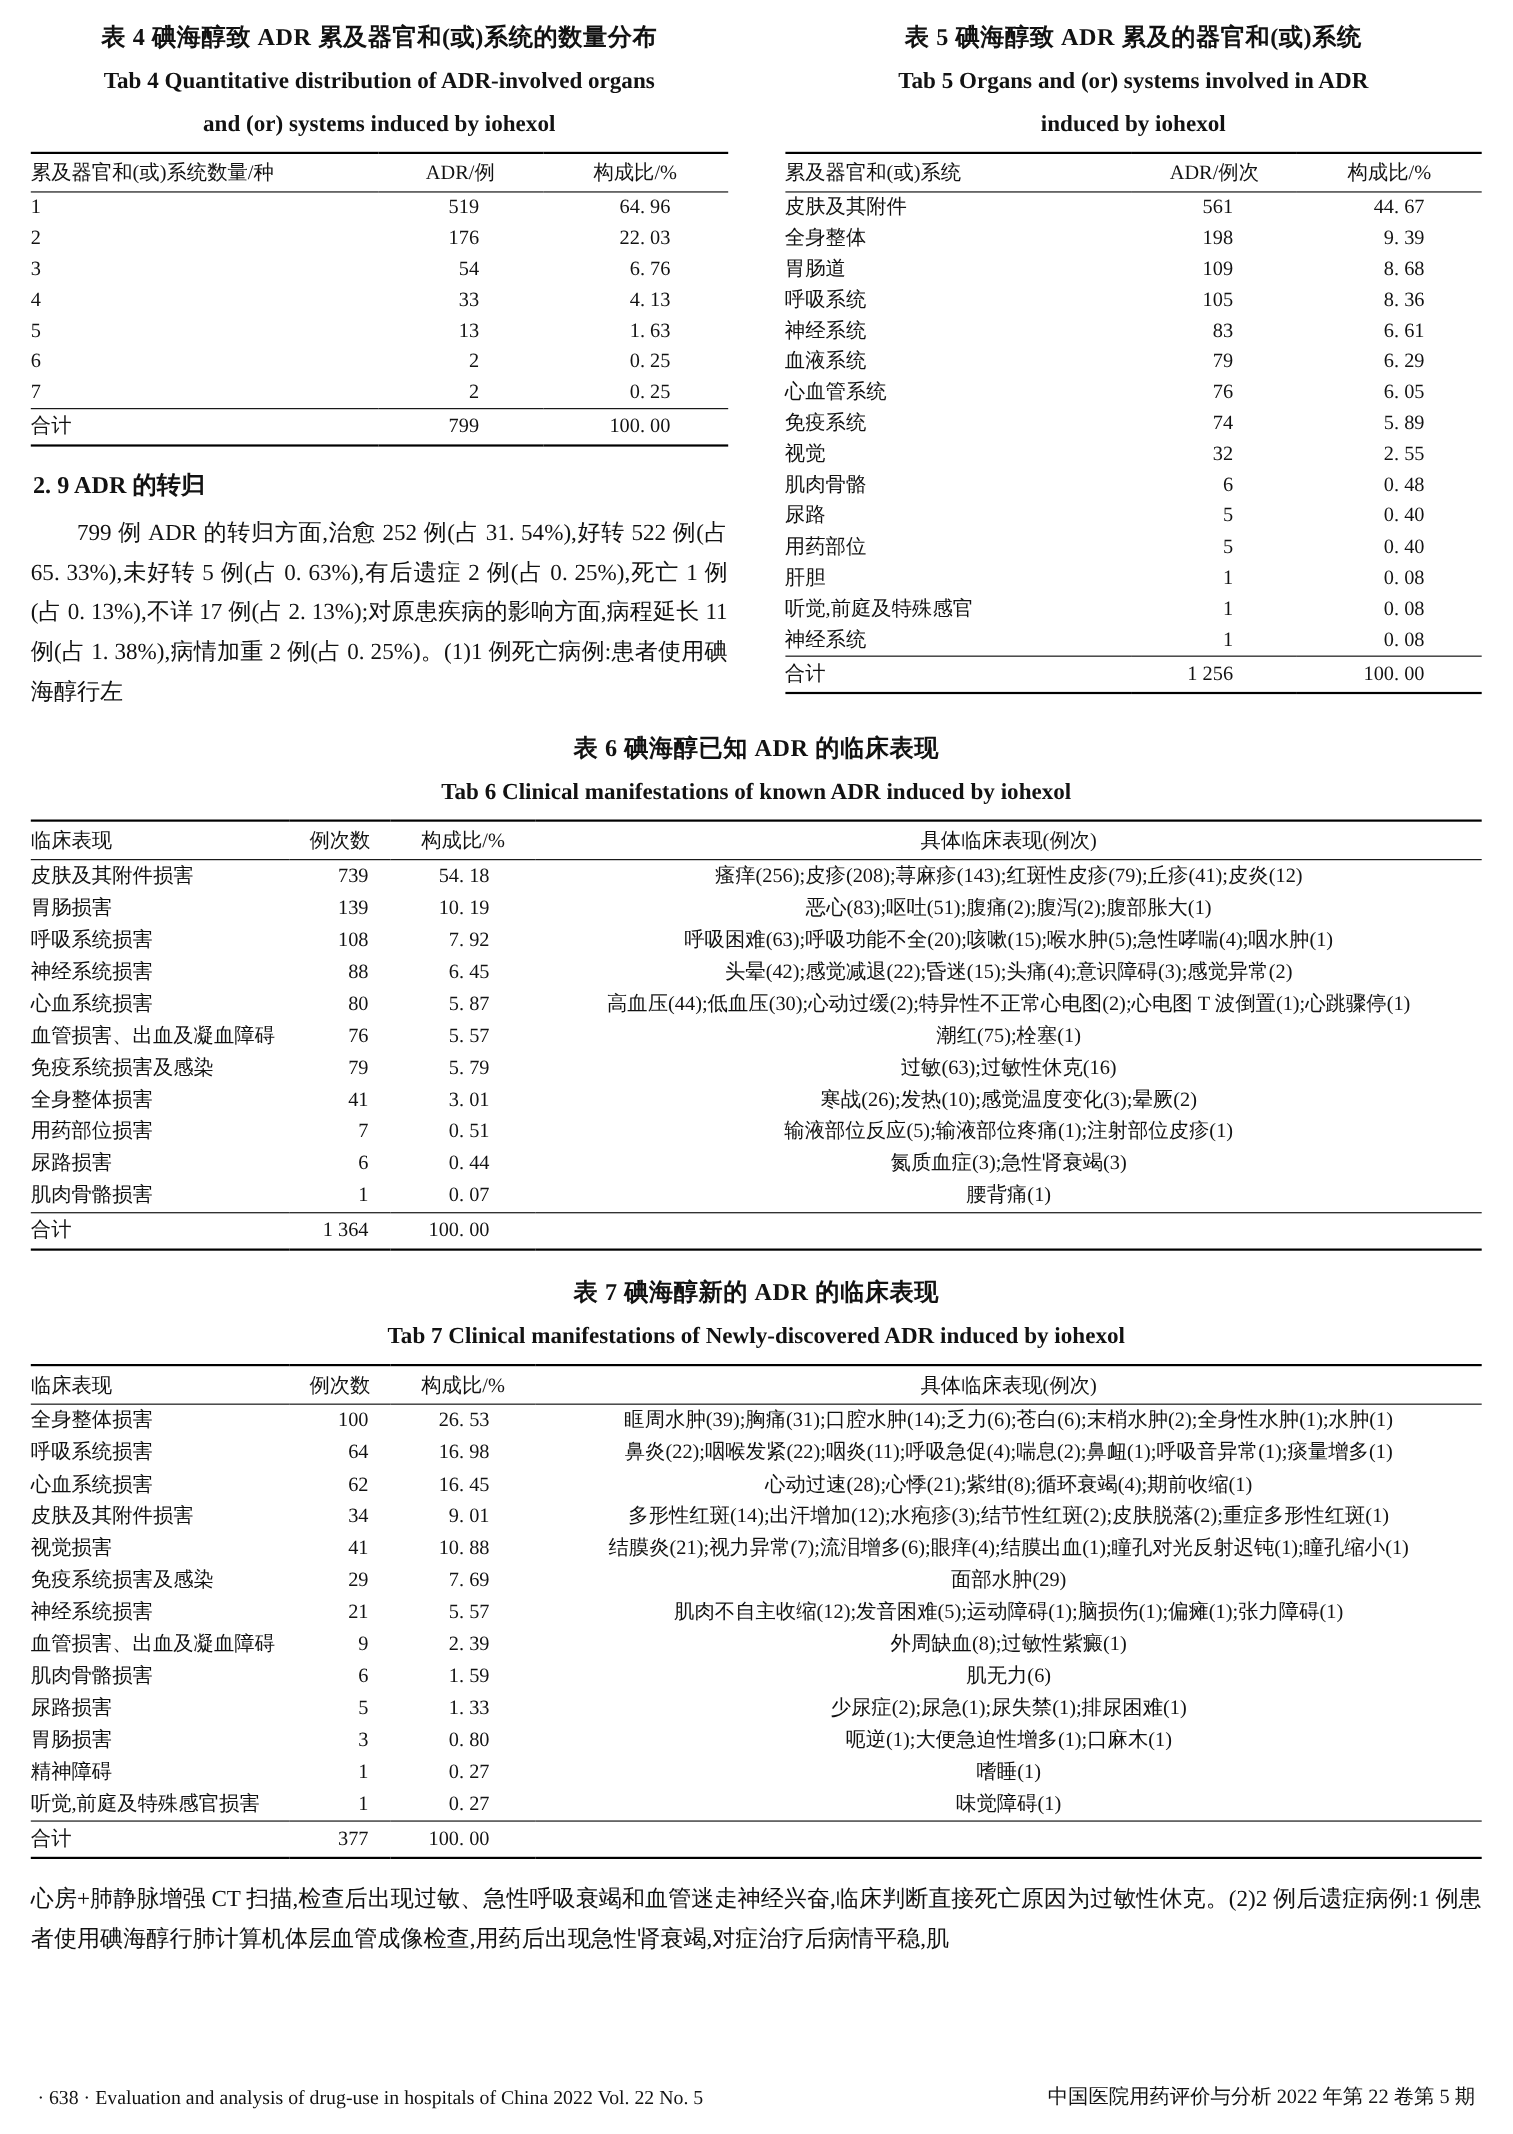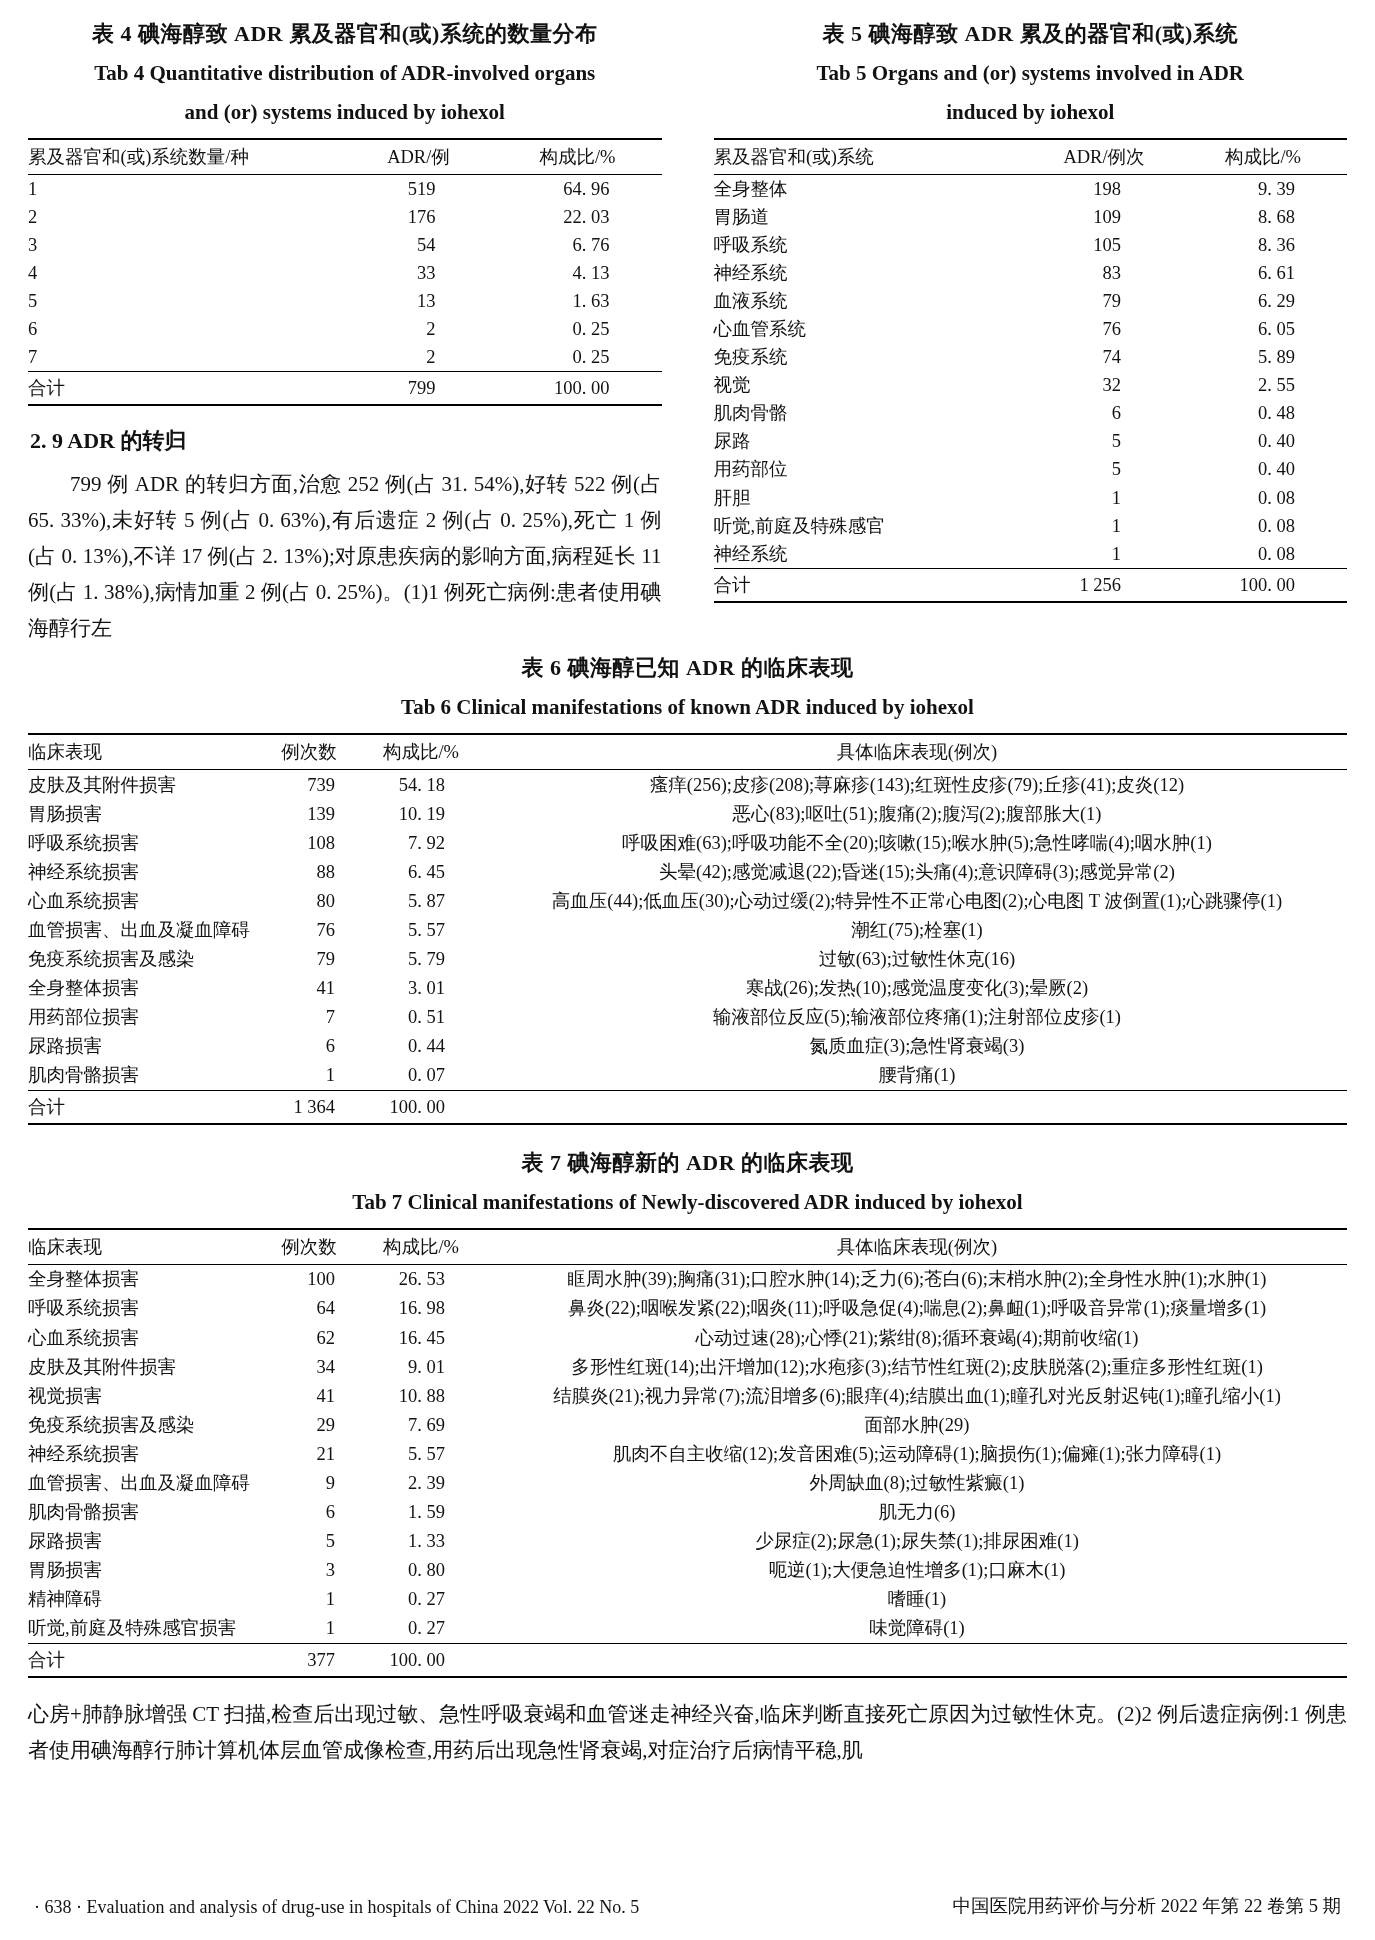--- a/index.html
+++ b/index.html
@@ -35,21 +35,21 @@
   .t-full td:nth-child(2){ text-align:right; padding-right:20px; }
   .t-full td:nth-child(3){ text-align:right; padding-right:42px; }
   .t-full td:nth-child(4){ text-align:center; }
   .t-full tbody td { padding:2.5px 0; }
 
   .sec-heading { font-size:22px; font-weight:bold; margin:20px 0 10px 2px; }
   .para { font-size:21px; line-height:36px; text-align:justify; }
   .indent { text-indent:2em; }
 
   .mt6  { margin-top:6px; }
-  .mt14 { margin-top:2px; }
+  .mt14 { margin-top:14px; }
   .mt18 { margin-top:18px; }
 
   .footer { margin-top:auto; display:flex; justify-content:space-between;
             align-items:flex-end; font-size:18px; padding:0 6px 2px 6px; }
   .footer .fr { font-size:18.5px;margin-top:16px; }
 </style>
 </head>
 <body>
 
 <div class="page">
@@ -139,20 +139,25 @@
           </colgroup>
         <thead>
           <tr>
             <th>累及器官和(或)系统</th>
             <th>ADR/例次</th>
             <th>构成比/%</th>
           </tr>
         </thead>
         <tbody>
             <tr>
+              <td>皮肤及其附件</td>
+              <td>561</td>
+              <td>44. 67</td>
+            </tr>
+            <tr>
               <td>全身整体</td>
               <td>198</td>
               <td>9. 39</td>
             </tr>
             <tr>
               <td>胃肠道</td>
               <td>109</td>
               <td>8. 68</td>
             </tr>
             <tr>

